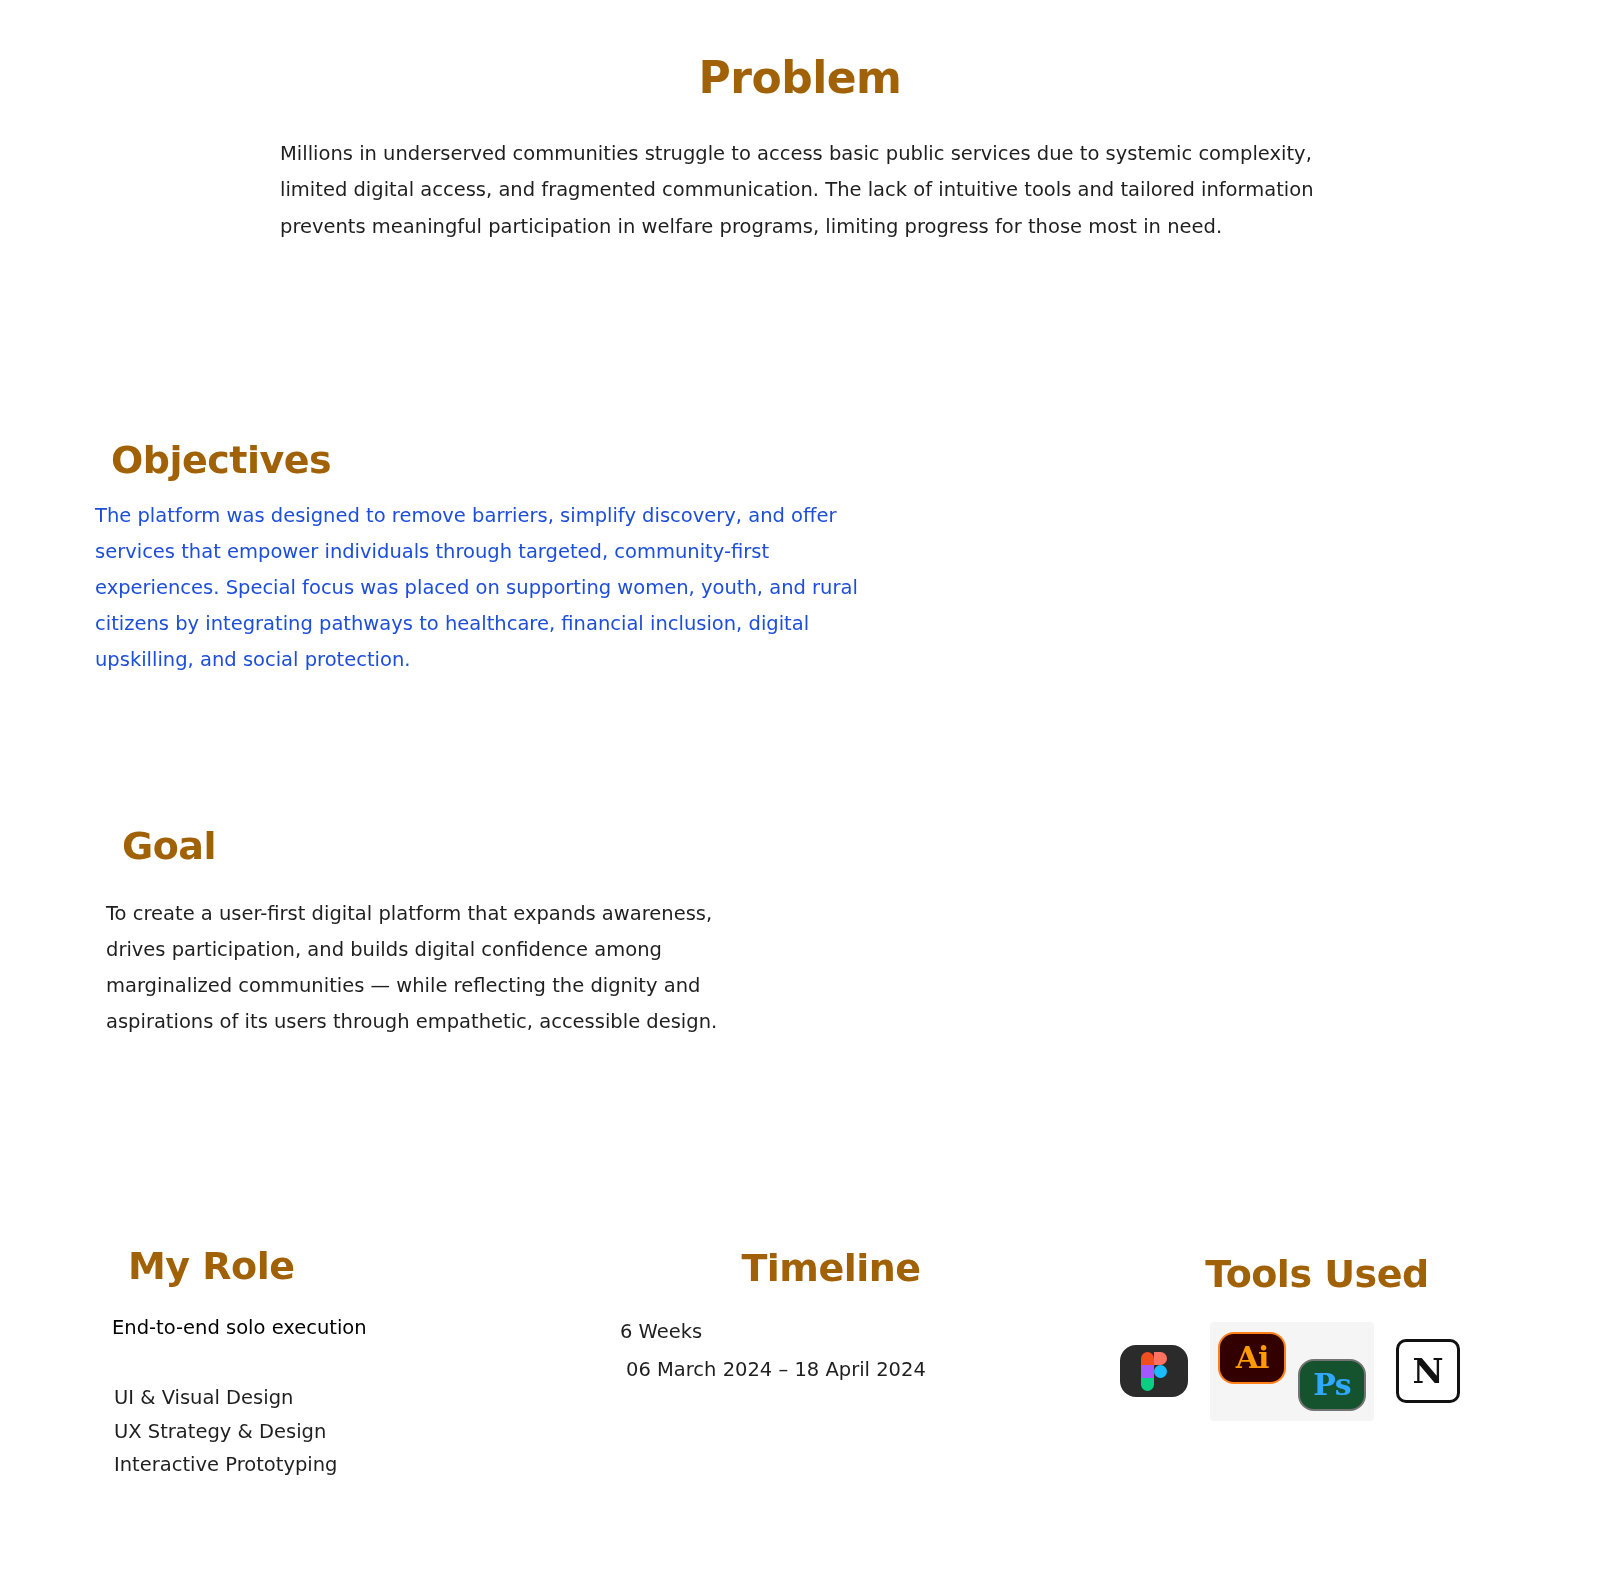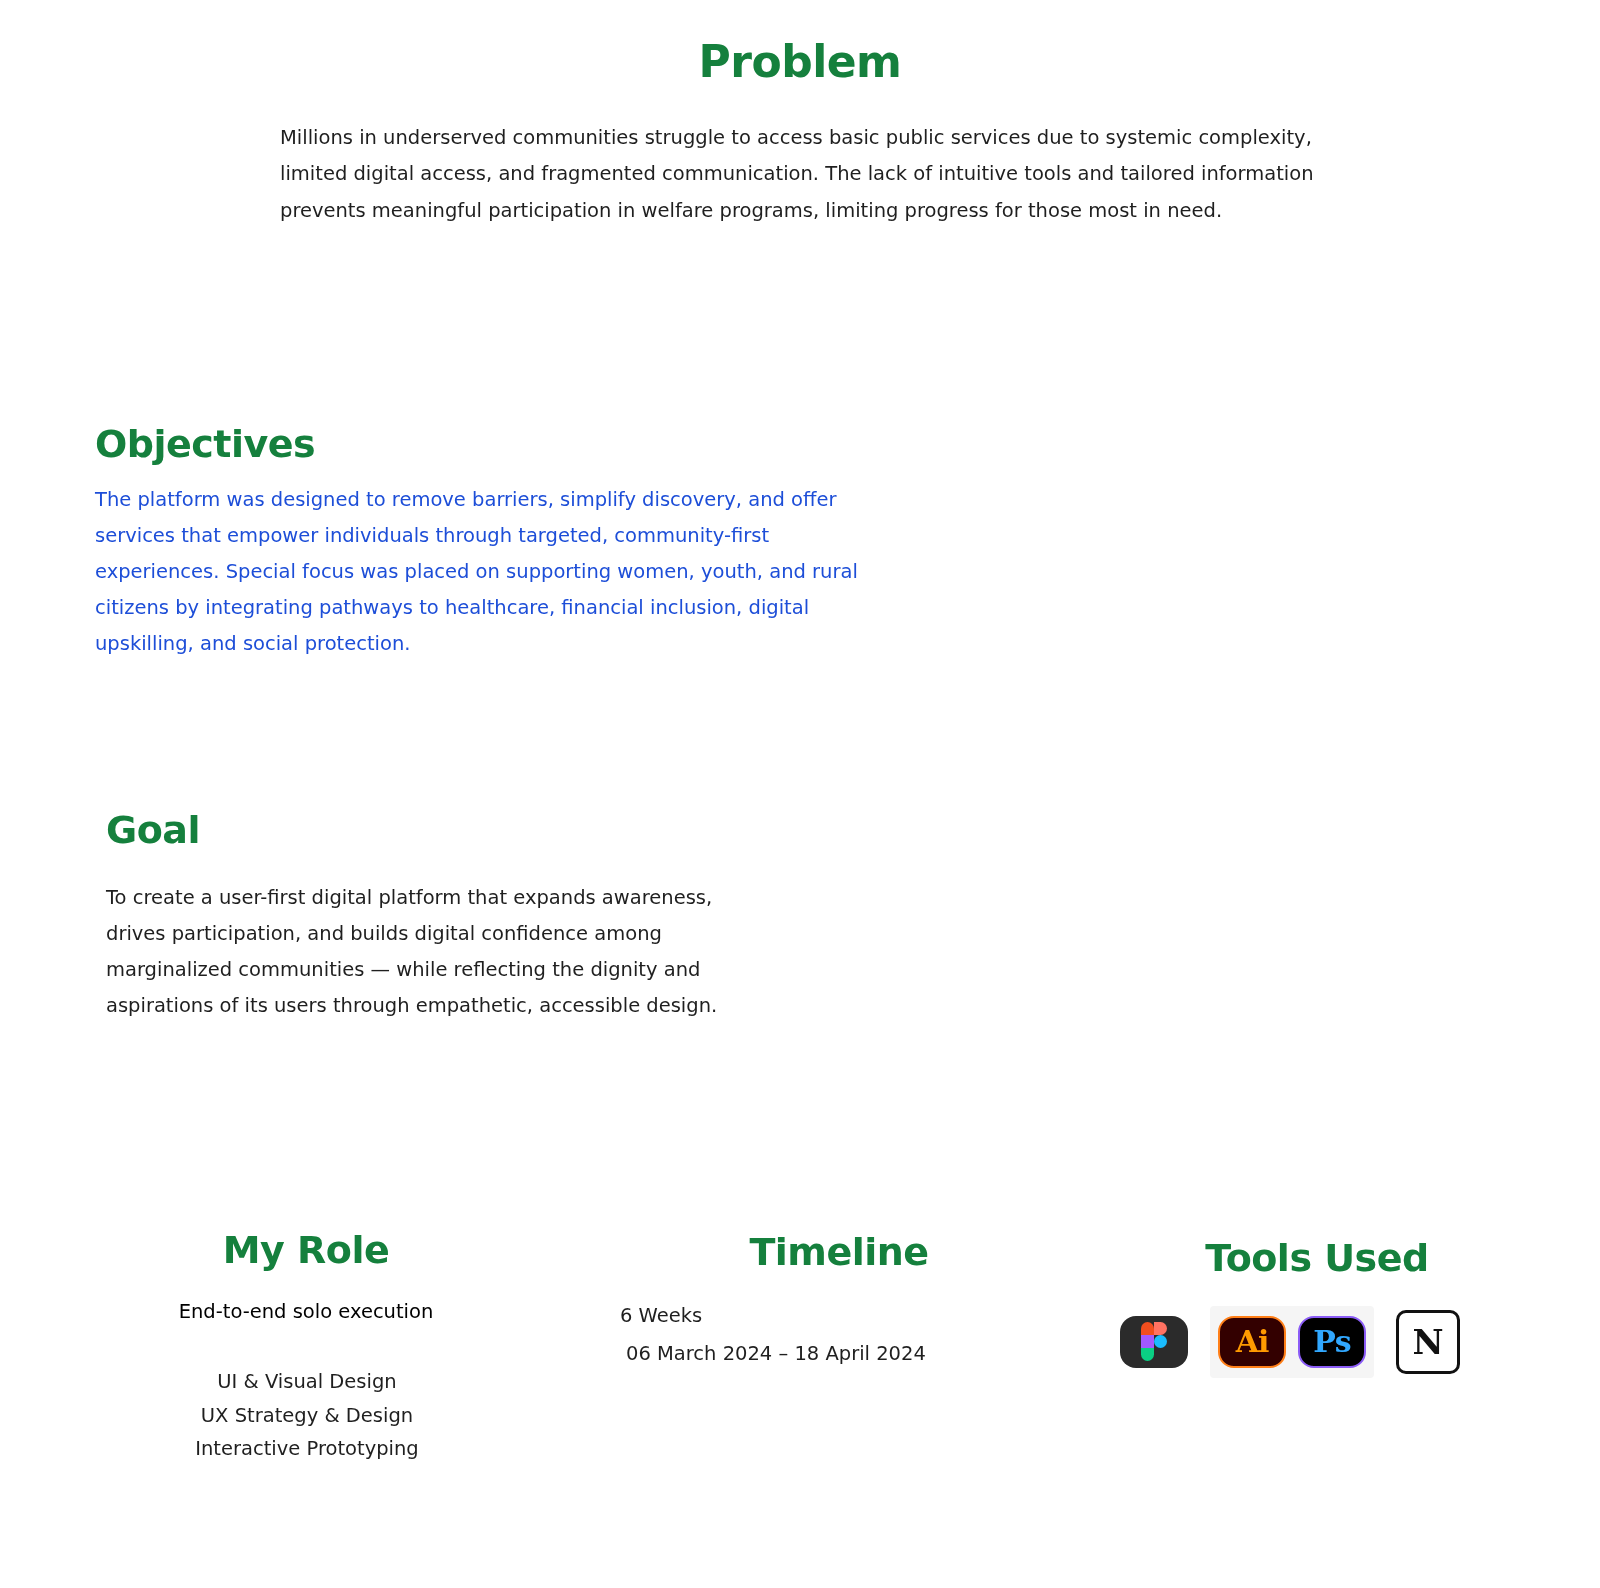--- a/index.html
+++ b/index.html
@@ -11,24 +11,24 @@
   body {
     width: 1600px;
     height: 1588px;
     position: relative;
     font-family: "DejaVu Sans", sans-serif;
     color: #1a1a1a;
     overflow: hidden;
   }
 
   .section-heading {
-    color: #15803d;
+    color: #a16207;
     font-weight: bold;
     letter-spacing: -0.5px;
-    margin: 0;
+    margin: 16px;
   }
 
   
   #problem-block {
     position: absolute;
     top: 38px;
     left: 0;
     width: 1600px;
     text-align: center;
   }
@@ -80,23 +80,22 @@
     font-size: 19.5px;
     line-height: 1.85;
     color: #1f1f1f;
     width: 650px;
   }
 
   
   #role-block {
     position: absolute;
     top: 1230px;
-    left: 96px;
+    left: 112px;
     width: 420px;
-    text-align: center;
   }
   #role-title {
     font-size: 38px;
     line-height: 1.1;
   }
   #role-subtitle {
     margin-top: 24px;
     margin-left: 0;
     font-size: 19.5px;
     line-height: 1.6;
@@ -196,22 +195,23 @@
     border: 2px solid #ff7f18;
   }
   .ai-tile span {
     color: #ff9a00;
     font-size: 30px;
     font-weight: bold;
     letter-spacing: -1px;
     font-family: "DejaVu Serif", serif;
   }
   .ps-tile {
-    background: #000000;
-    border: 2px solid #8b5cf6;
+    background: #14532d;
+    border: 2px solid #737373;
+    margin-top: 27px;
   }
   .ps-tile span {
     color: #31a8ff;
     font-size: 30px;
     font-weight: bold;
     letter-spacing: -1px;
     font-family: "DejaVu Serif", serif;
   }
   .adobe-wrap {
     background: #f5f5f5;

